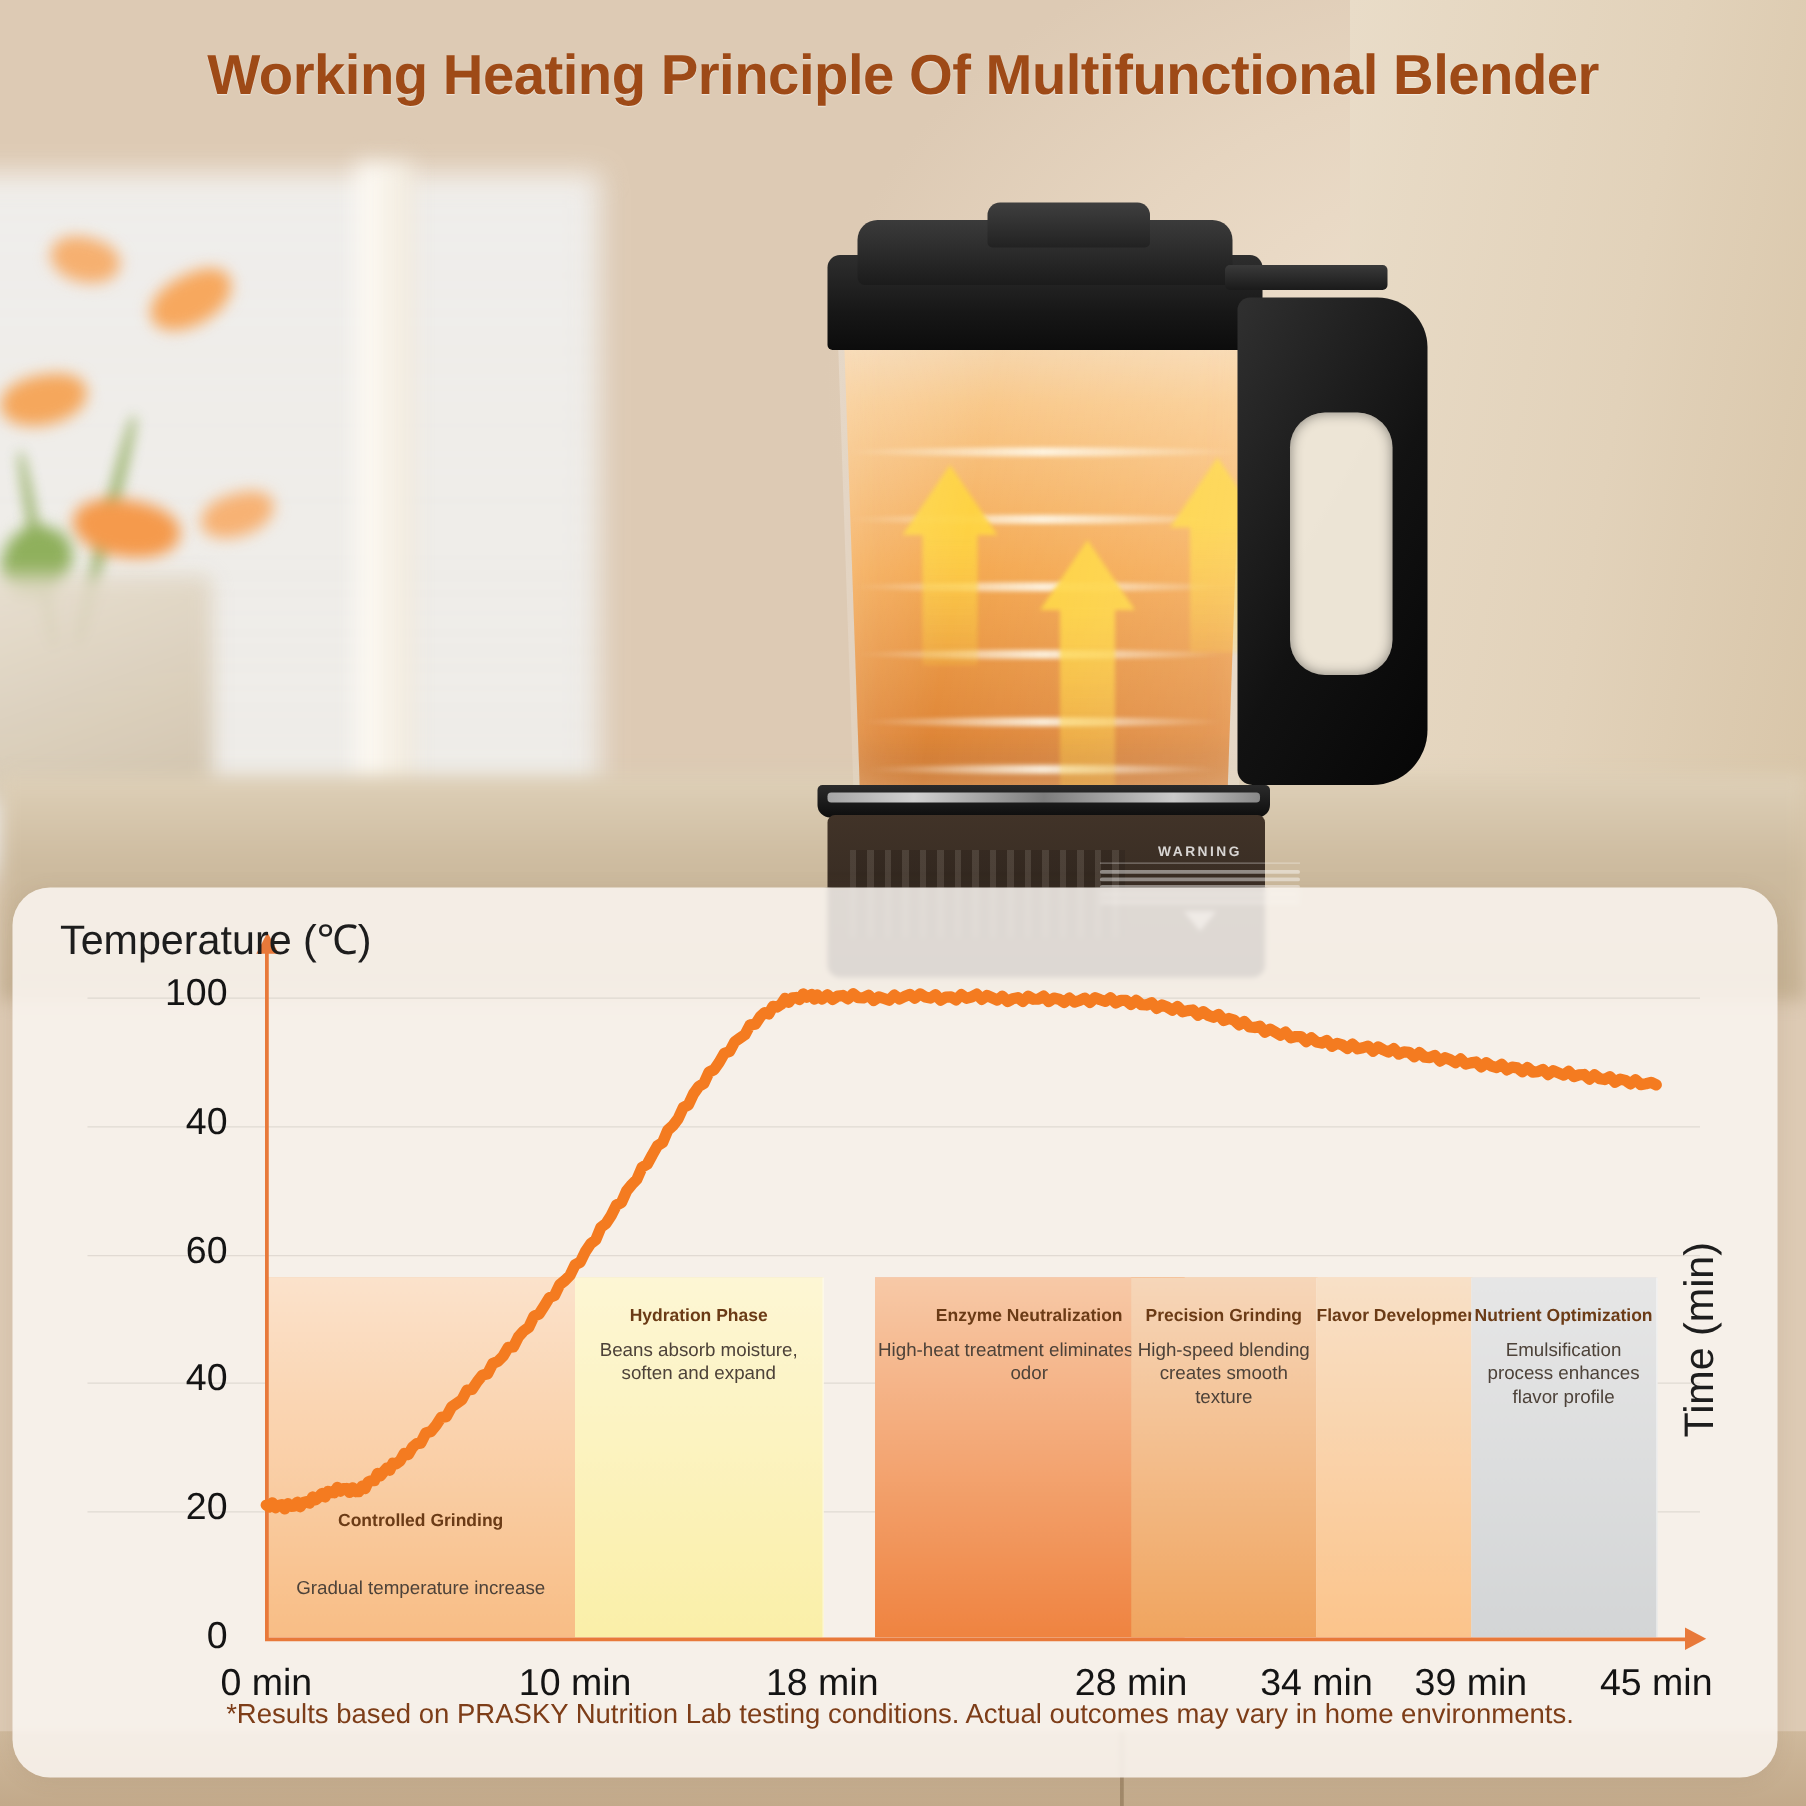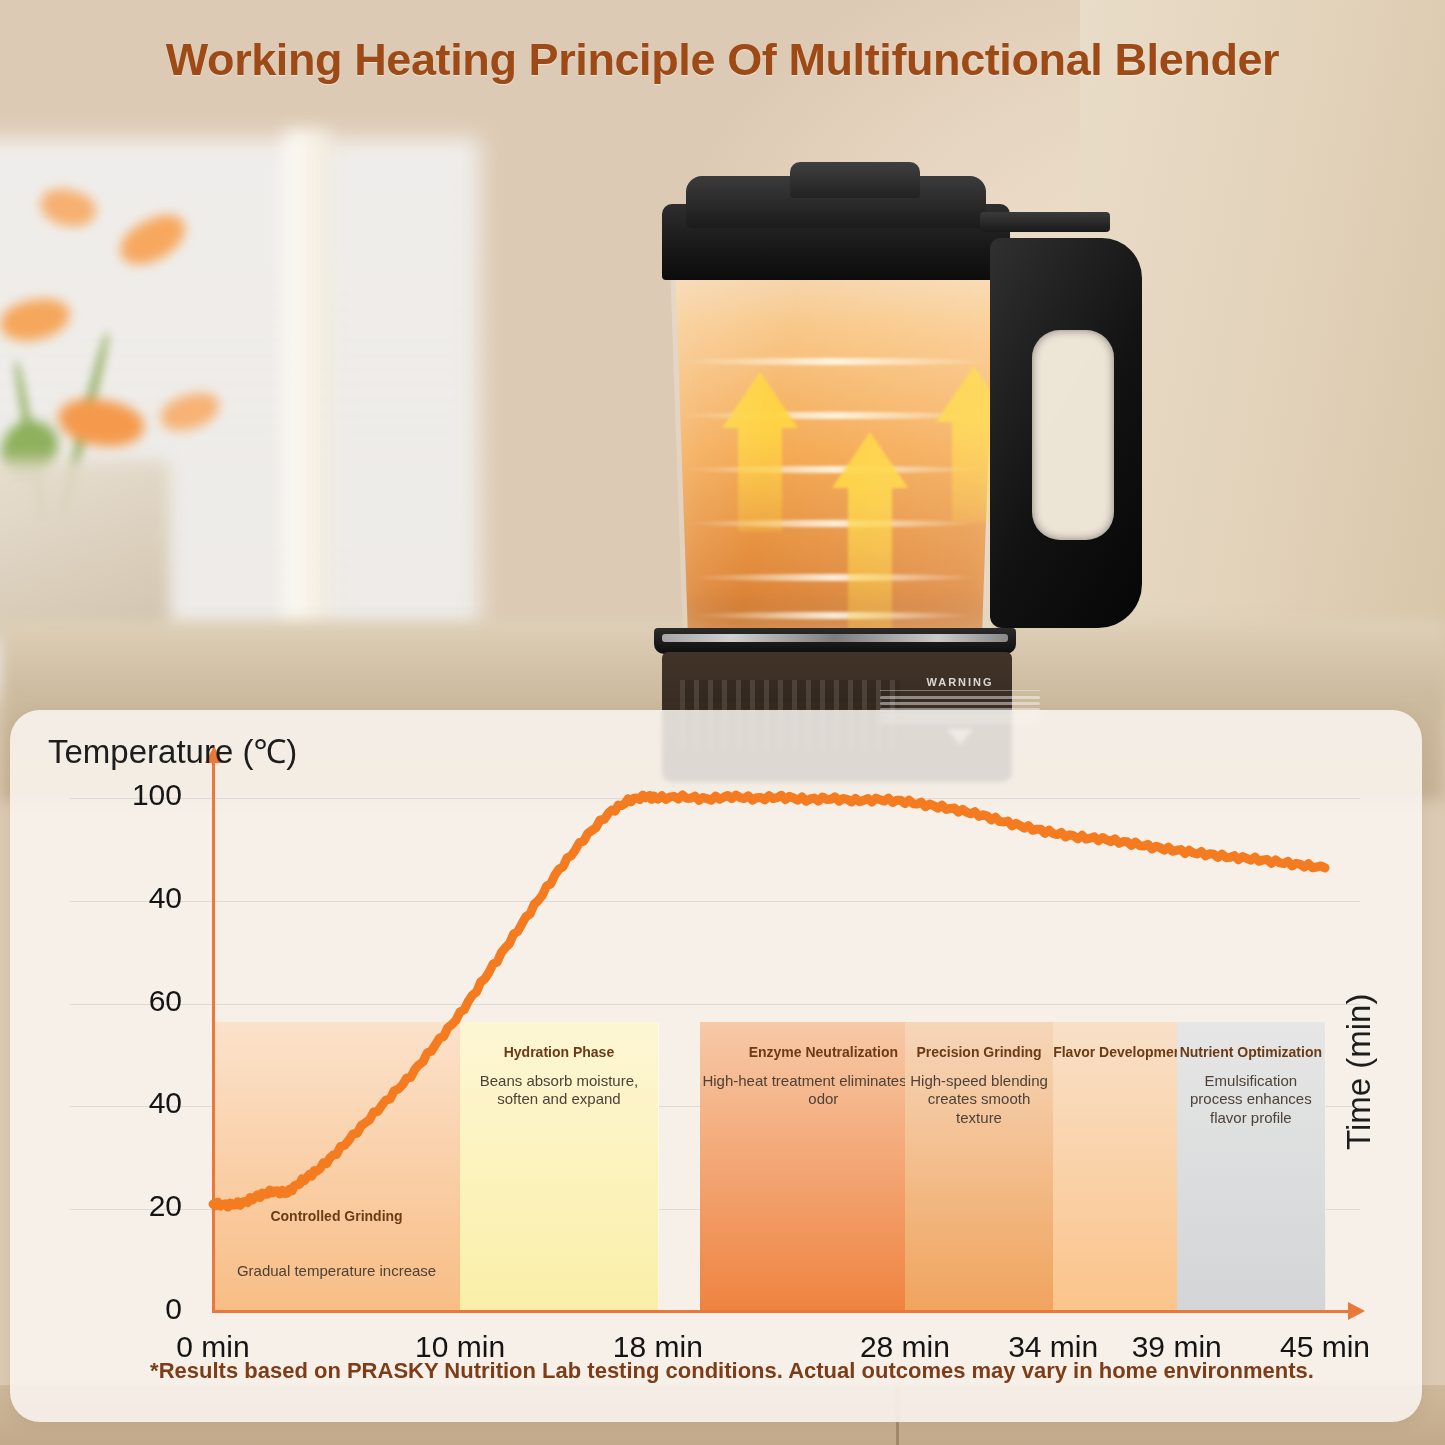--- a/index.html
+++ b/index.html
@@ -232,22 +232,22 @@
   .band-desc{
     position:absolute;top:50px;left:0;width:100%;text-align:center;
     font-size:15px;color:#4d4239;line-height:1.22;
   }
   .band.below-axis-title .band-title{top:auto;bottom:86px;}
   .band.below-axis-title .band-desc{top:auto;bottom:30px;}
 
   .curve{position:absolute;left:0;top:0;width:1412px;height:712px;overflow:visible;}
 
   .footnote{
-    position:absolute;left:16px;top:648px;width:1412px;text-align:center;
-    font-size:22px;font-weight:bold;color:#7d3d18;
+    position:absolute;left:4px;top:648px;width:1412px;text-align:center;
+    font-size:22px;font-weight:normal;color:#7d3d18;
   }
 </style>
 </head>
 <body>
 
 <div id="stage">
 
   <div class="photo-bg">
     <div class="wall-right"></div>
     <div class="window">

